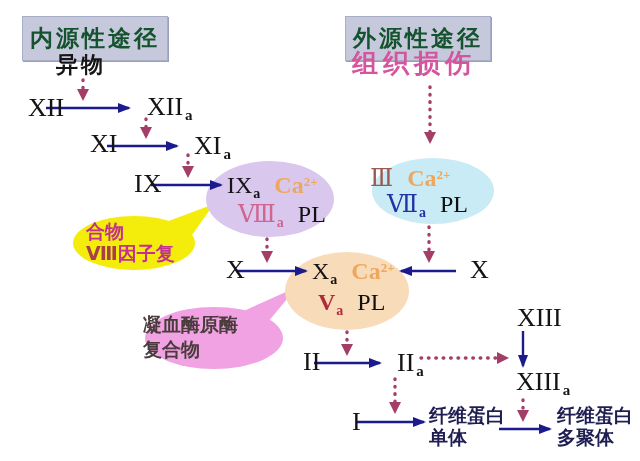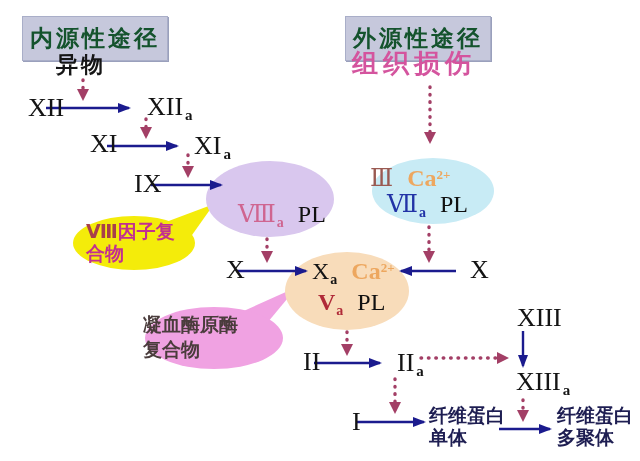--- a/index.html
+++ b/index.html
@@ -130,41 +130,44 @@
   <div class="factor" style="left:340px;top:409px;">
     <span>I</span>
   </div>
   <div class="factor" style="left:505px;top:305px;">
     <span>XIII</span>
   </div>
   <div class="factor" style="left:504px;top:369px;">
     <span>XIII</span><span class="sub">a</span>
   </div>
 
+  <div class="cline" style="left:227px;top:173px;">
+    <span>IX</span><span class="sub">a</span><span class="ca"><span>Ca</span><sup>2+</sup></span>
+  </div>
   <div class="cline" style="left:238px;top:202px;">
     <span class="f8">Ⅷ</span><span class="sub f8s">a</span><span class="pl">PL</span>
   </div>
 
   <div class="cline" style="left:370px;top:166px;">
     <span class="f3">Ⅲ</span><span class="ca"><span>Ca</span><sup>2+</sup></span>
   </div>
   <div class="cline" style="left:387px;top:192px;">
     <span class="f7">Ⅶ</span><span class="sub f7s">a</span><span class="pl">PL</span>
   </div>
 
   <div class="cline" style="left:312px;top:259px;">
     <span>X</span><span class="sub">a</span><span class="ca"><span>Ca</span><sup>2+</sup></span>
   </div>
   <div class="cline" style="left:318px;top:290px;">
     <span class="f5">V</span><span class="sub f5s">a</span><span class="pl">PL</span>
   </div>
 
   <div class="cjk callout-y" style="left:86px;top:221px;">
+    <div>合物</div>
     <div><span class="mark">Ⅷ</span><span>因子复</span></div>
-    <div>合物</div>
   </div>
   <div class="cjk callout-p" style="left:143px;top:312px;">
     <div>凝血酶原酶</div>
     <div>复合物</div>
   </div>
 
   <div class="cjk fibrin" style="left:429px;top:405px;">
     <div>纤维蛋白</div>
     <div>单体</div>
   </div>

